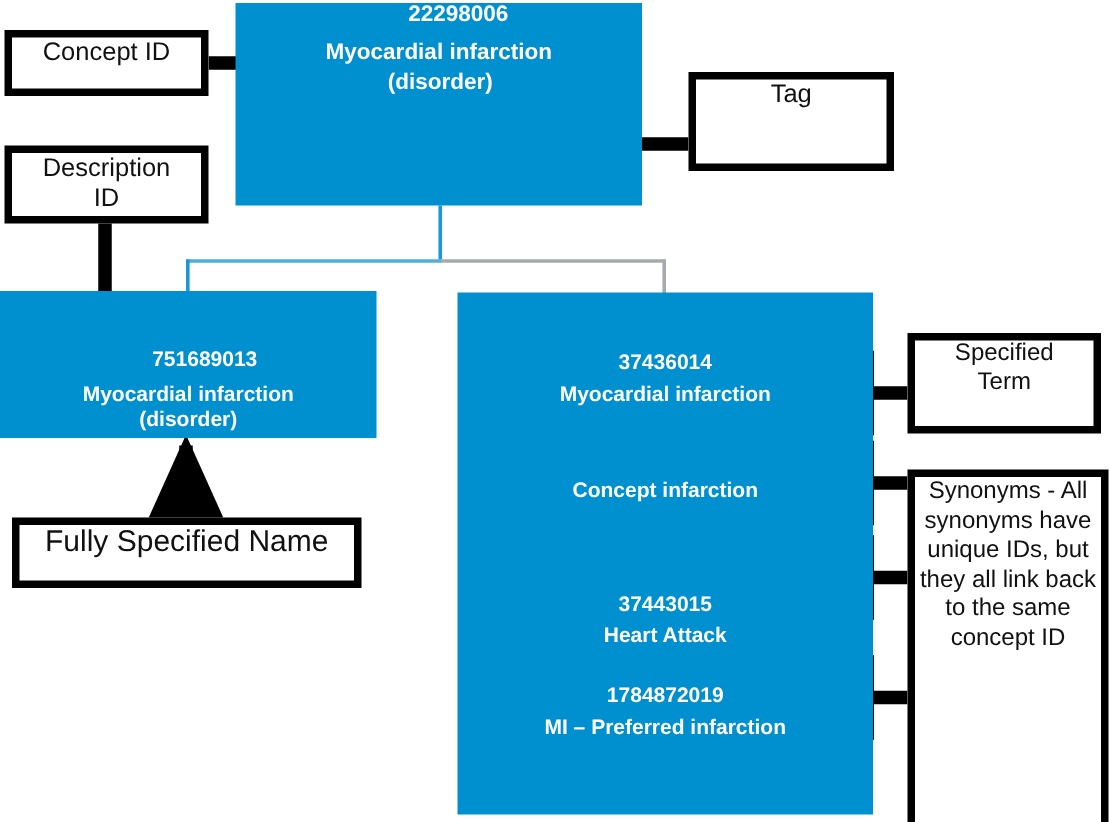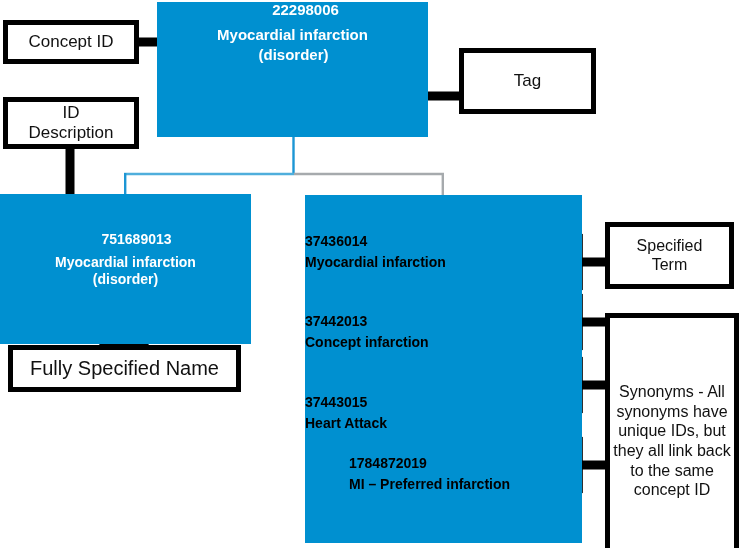--- a/index.html
+++ b/index.html
@@ -37,51 +37,50 @@
     line-height: 1.12;
     white-space: nowrap;
   }
   
   .callout {
     position: absolute;
     background: #ffffff;
     border: 5px solid #000000;
     box-sizing: border-box;
     display: flex;
-    align-items: center;
     justify-content: center;
     color: #111111;
     text-align: center;
     line-height: 1.16;
     font-weight: normal;
   }
   .callout span { display: block; }
 
   
   #concept-box      { left:157px;  top:2px;   width:271px; height:135px;
                       font-size:15px; }
   #concept-box .l1  { font-size:15px; margin-left:26px; }
   #concept-box .l2  { font-size:15px; margin-top:8px; }
   #concept-box .l3  { font-size:15px; margin-top:3px; margin-left:2px; }
 
-  #fsn-box          { left:0px;   top:194px; width:251px; height:150px;
+  #fsn-box          { left:0px;   top:194px; width:251px; height:98px;
                       padding-top:38px; font-size:14px; }
   #fsn-box .l1      { margin-left:22px; }
   #fsn-box .l2      { margin-top:7px; }
   #fsn-box .l3      { margin-top:2px; }
 
   #syn-box          { left:305px; top:195px; width:277px; height:348px; }
-  .syn-entry        { position:absolute; width:100%; text-align:left;
-                      font-size:14px; font-weight:bold; color:#000000; }
+  .syn-entry        { position:absolute; width:100%; text-align:center;
+                      font-size:14px; font-weight:bold; color:#ffffff; }
   .syn-entry .id    { display:block; }
   .syn-entry .term  { display:block; margin-top:5px; }
   #syn-0 { top:38px; }
   #syn-1 { top:118px; }
   #syn-2 { top:199px; }
-  #syn-3 { top:260px;padding-left:44px; }
+  #syn-3 { top:260px; }
 
   #concept-id-label   { left:3px;   top:20px;  width:136px; height:44px;  font-size:17px; }
   #description-id-label{ left:3px;  top:97px;  width:136px; height:52px;  font-size:17px; }
   #tag-label          { left:459px; top:48px;  width:137px; height:66px;  font-size:17px; }
   #fsn-label          { left:8px;   top:345px; width:233px; height:47px;  font-size:20px; }
   #preferred-label    { left:605px; top:222px; width:129px; height:67px;  font-size:16px; }
   #synonyms-label     { left:605px; top:313px; width:134px; height:256px; font-size:16px;
                         line-height:1.22; }
 </style>
 </head>
@@ -132,43 +131,42 @@
   </div>
 
   <div class="blue-box" id="syn-box">
 
     <div class="syn-entry" id="syn-0">
       <span class="id">37436014</span>
       <span class="term">Myocardial infarction</span>
     </div>
 
     <div class="syn-entry" id="syn-1">
-      <span class="id">37442013</span>
       <span class="term">Concept infarction</span>
     </div>
 
     <div class="syn-entry" id="syn-2">
       <span class="id">37443015</span>
       <span class="term">Heart Attack</span>
     </div>
 
     <div class="syn-entry" id="syn-3">
       <span class="id">1784872019</span>
       <span class="term">MI – Preferred infarction</span>
     </div>
   </div>
 
   <div class="callout" id="concept-id-label">
     <span>Concept ID</span>
   </div>
 
   <div class="callout" id="description-id-label">
     <div>
+      <span>Description</span>
       <span>ID</span>
-      <span>Description</span>
     </div>
   </div>
 
   <div class="callout" id="tag-label">
     <span>Tag</span>
   </div>
 
   <div class="callout" id="fsn-label">
     <span>Fully Specified Name</span>
   </div>

